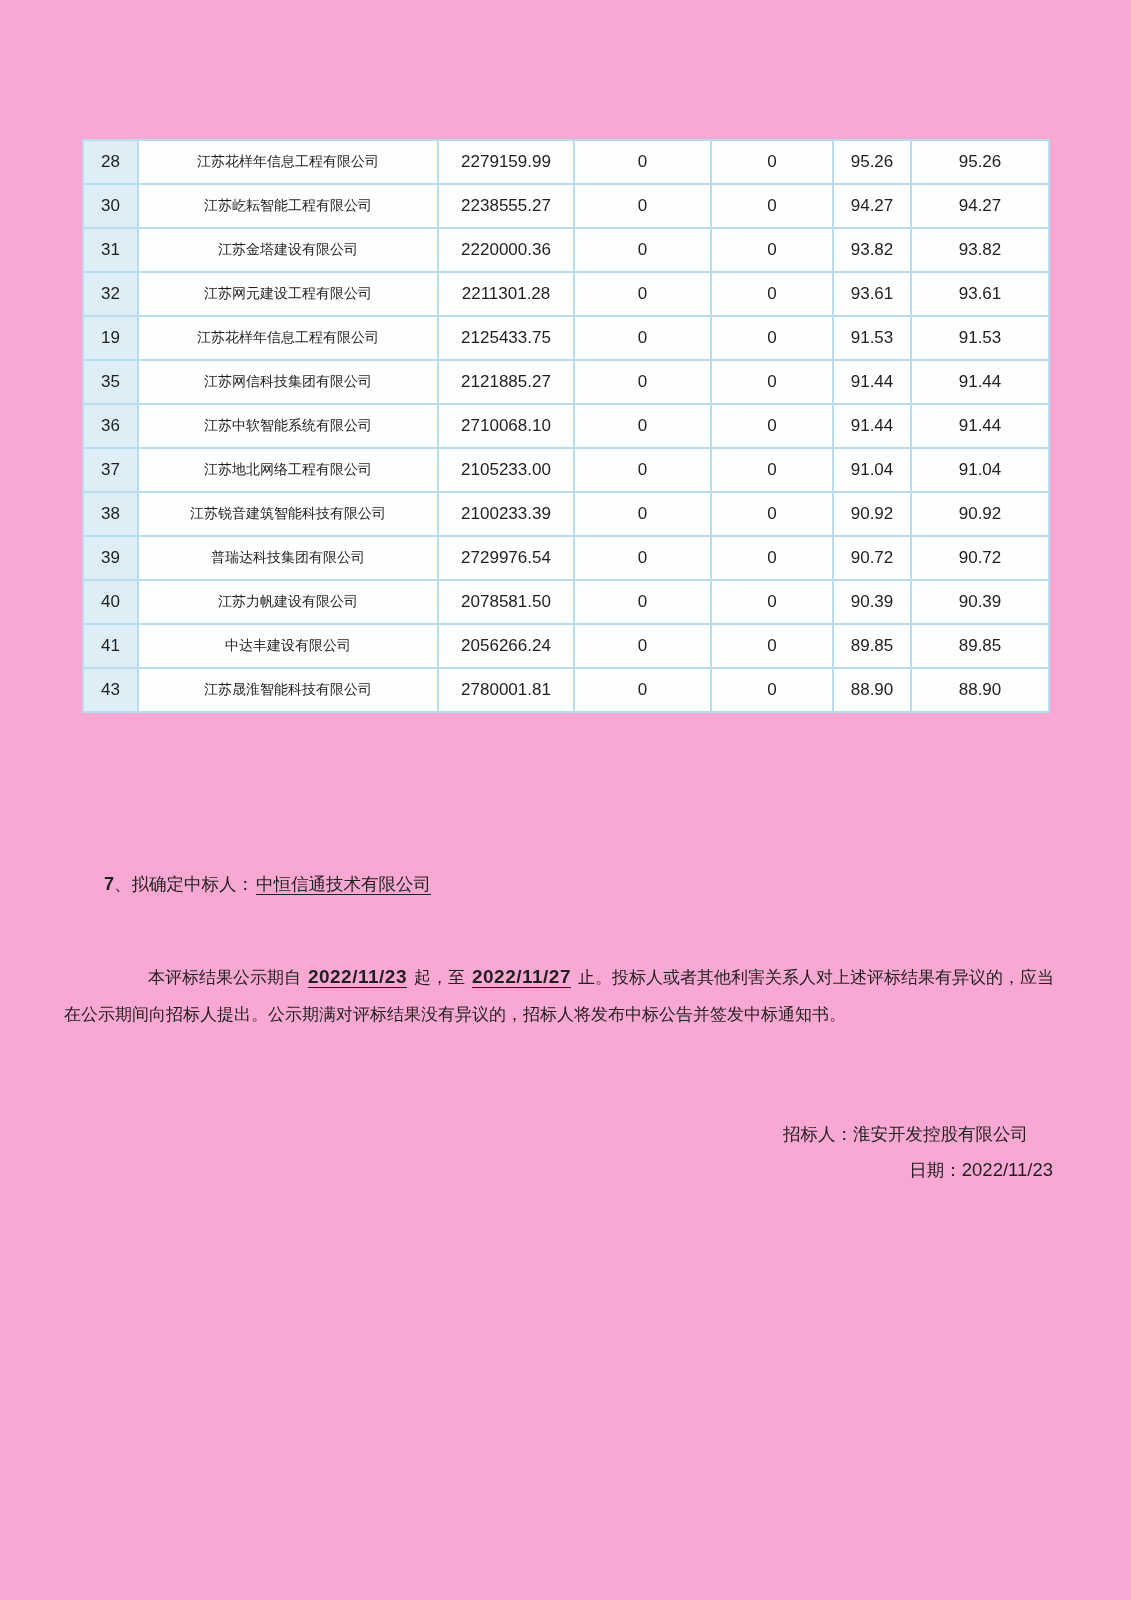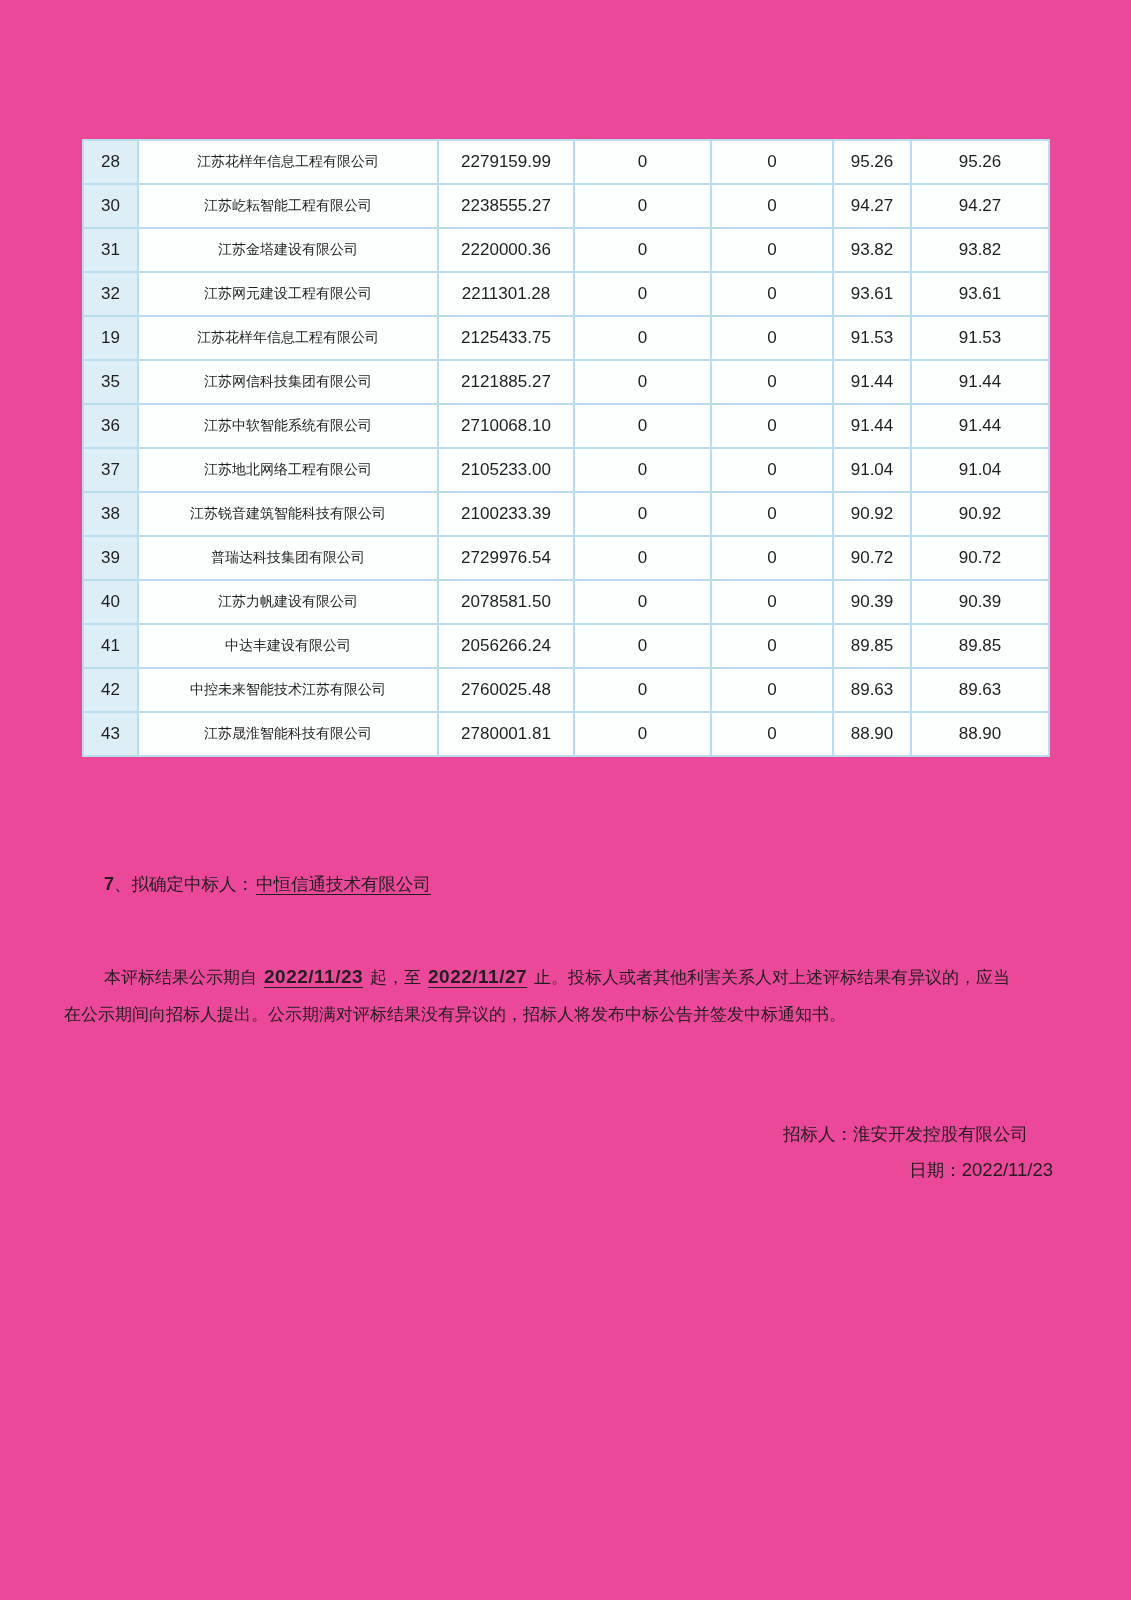--- a/index.html
+++ b/index.html
@@ -1,19 +1,19 @@
 <!DOCTYPE html>
 <html style="--table-border: #b9dcee; --rownum-bg: #ddeef6; --cell-bg: #fdfefe; --text: #1f1f1f;"><head>
 <meta charset="utf-8">
 <style>
   html,body { margin:0; padding:0; background:#ffffff; }
   .page {
     position:relative;
     width:1131px; height:1600px;
-    background:#ec4899;
+    background:#f9a8d4;
     font-family:"Liberation Sans", sans-serif;
     color:#1f1f1f;
     overflow:hidden;
   }
 
   
   table.bid {
     position:absolute; left:82px; top:139px;
     width:966px;
     border-collapse:collapse;
@@ -48,21 +48,21 @@
     margin-left:2px;
   }
 
   
   .notice {
     position:absolute; left:64px; top:958px;
     width:990px;
     font-size:17px;
     line-height:37px;
   }
-  .notice .line1 { text-indent:40px; white-space:nowrap; }
+  .notice .line1 { text-indent:40px; white-space:nowrap;text-align:right; }
   .notice .line2 { white-space:nowrap; }
   .notice .date {
     font-weight:bold;
     text-decoration:underline;
     text-underline-offset:4px;
     font-size:19px;
     letter-spacing:0.5px;
     margin:0 7px;
   }
 
@@ -196,29 +196,20 @@
         <tr>
         <td class="no">41</td>
         <td class="company">中达丰建设有限公司</td>
         <td class="num">2056266.24</td>
         <td class="num">0</td>
         <td class="num">0</td>
         <td class="num">89.85</td>
         <td class="num">89.85</td>
       </tr>
         <tr>
-        <td class="no">42</td>
-        <td class="company">中控未来智能技术江苏有限公司</td>
-        <td class="num">2760025.48</td>
-        <td class="num">0</td>
-        <td class="num">0</td>
-        <td class="num">89.63</td>
-        <td class="num">89.63</td>
-      </tr>
-        <tr>
         <td class="no">43</td>
         <td class="company">江苏晟淮智能科技有限公司</td>
         <td class="num">2780001.81</td>
         <td class="num">0</td>
         <td class="num">0</td>
         <td class="num">88.90</td>
         <td class="num">88.90</td>
       </tr>
       </tbody>
   </table>

